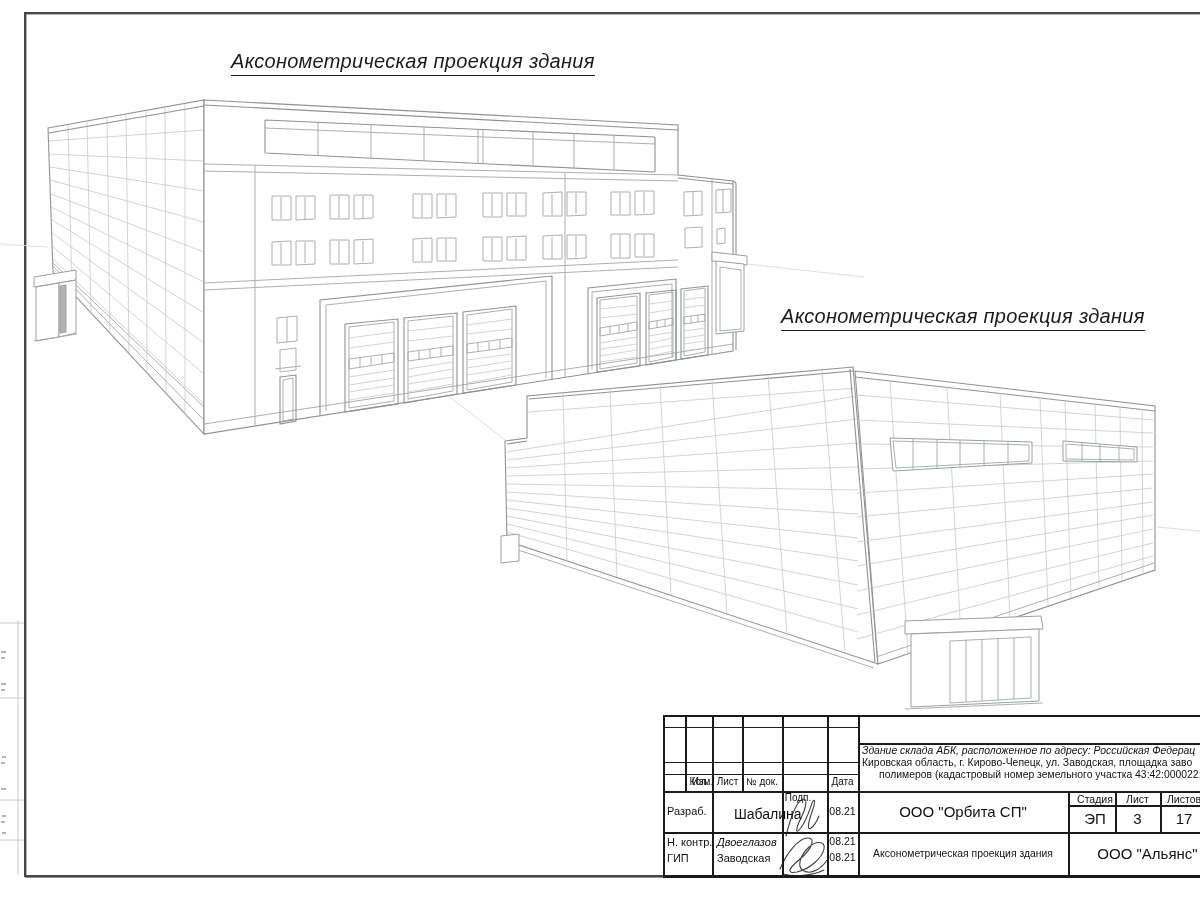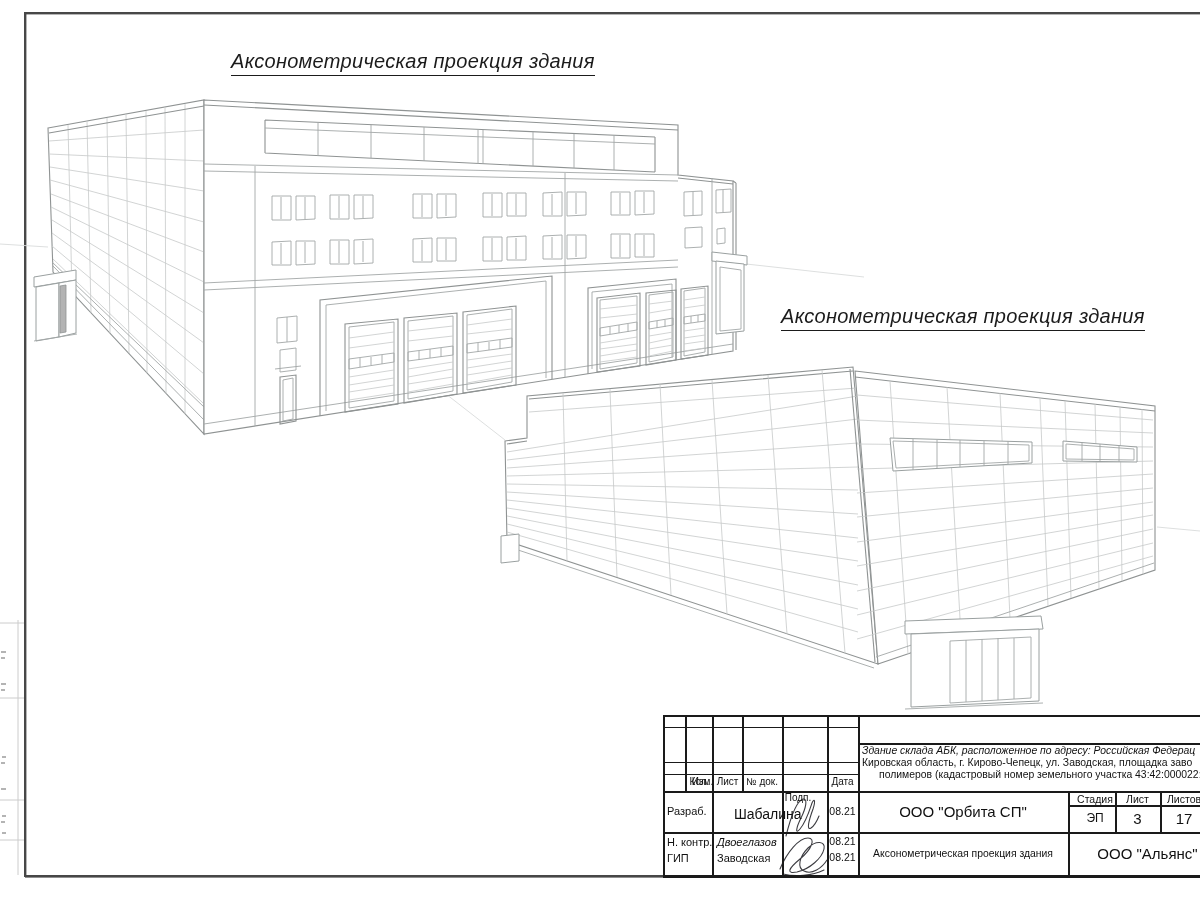--- a/index.html
+++ b/index.html
@@ -212,20 +212,20 @@
     <div class="tcell" style="left:199px;top:30px;font-size:10.4px;line-height:12.3px;font-style:italic;">Здание склада АБК, расположенное по адресу: Российская Федерац</div>
     <div class="tcell" style="left:199px;top:42px;font-size:10.4px;line-height:12.3px;">Кировская область, г. Кирово-Чепецк, ул. Заводская, площадка заво</div>
     <div class="tcell" style="left:216px;top:54px;font-size:10.4px;line-height:12.3px;">полимеров (кадастровый номер земельного участка 43:42:000022:</div>
 
     <div class="tcell c" style="left:195px;top:76px;width:210px;height:41px;line-height:41px;font-size:15px;">ООО "Орбита СП"</div>
 
     <div class="tcell c" style="left:405px;top:78px;width:54px;font-size:10.5px;">Стадия</div>
     <div class="tcell c" style="left:452px;top:78px;width:45px;font-size:10.5px;">Лист</div>
     <div class="tcell c" style="left:497px;top:78px;width:48px;font-size:10.5px;">Листов</div>
 
-    <div class="tcell c" style="left:405px;top:90px;width:54px;height:27px;line-height:27px;font-size:12px;">ЭП</div>
+    <div class="tcell c" style="left:405px;top:90px;width:54px;height:27px;line-height:27px;font-size:15px;">ЭП</div>
     <div class="tcell c" style="left:452px;top:90px;width:45px;height:27px;line-height:27px;font-size:15px;">3</div>
     <div class="tcell c" style="left:497px;top:90px;width:48px;height:27px;line-height:27px;font-size:15px;">17</div>
 
     <div class="tcell c" style="left:195px;top:117px;width:210px;height:43px;line-height:43px;font-size:10.4px;">Аксонометрическая проекция здания</div>
     <div class="tcell c" style="left:407px;top:117px;width:155px;height:43px;line-height:43px;font-size:15px;">ООО "Альянс"</div>
   </div>
 </div>
 
 </body></html>

